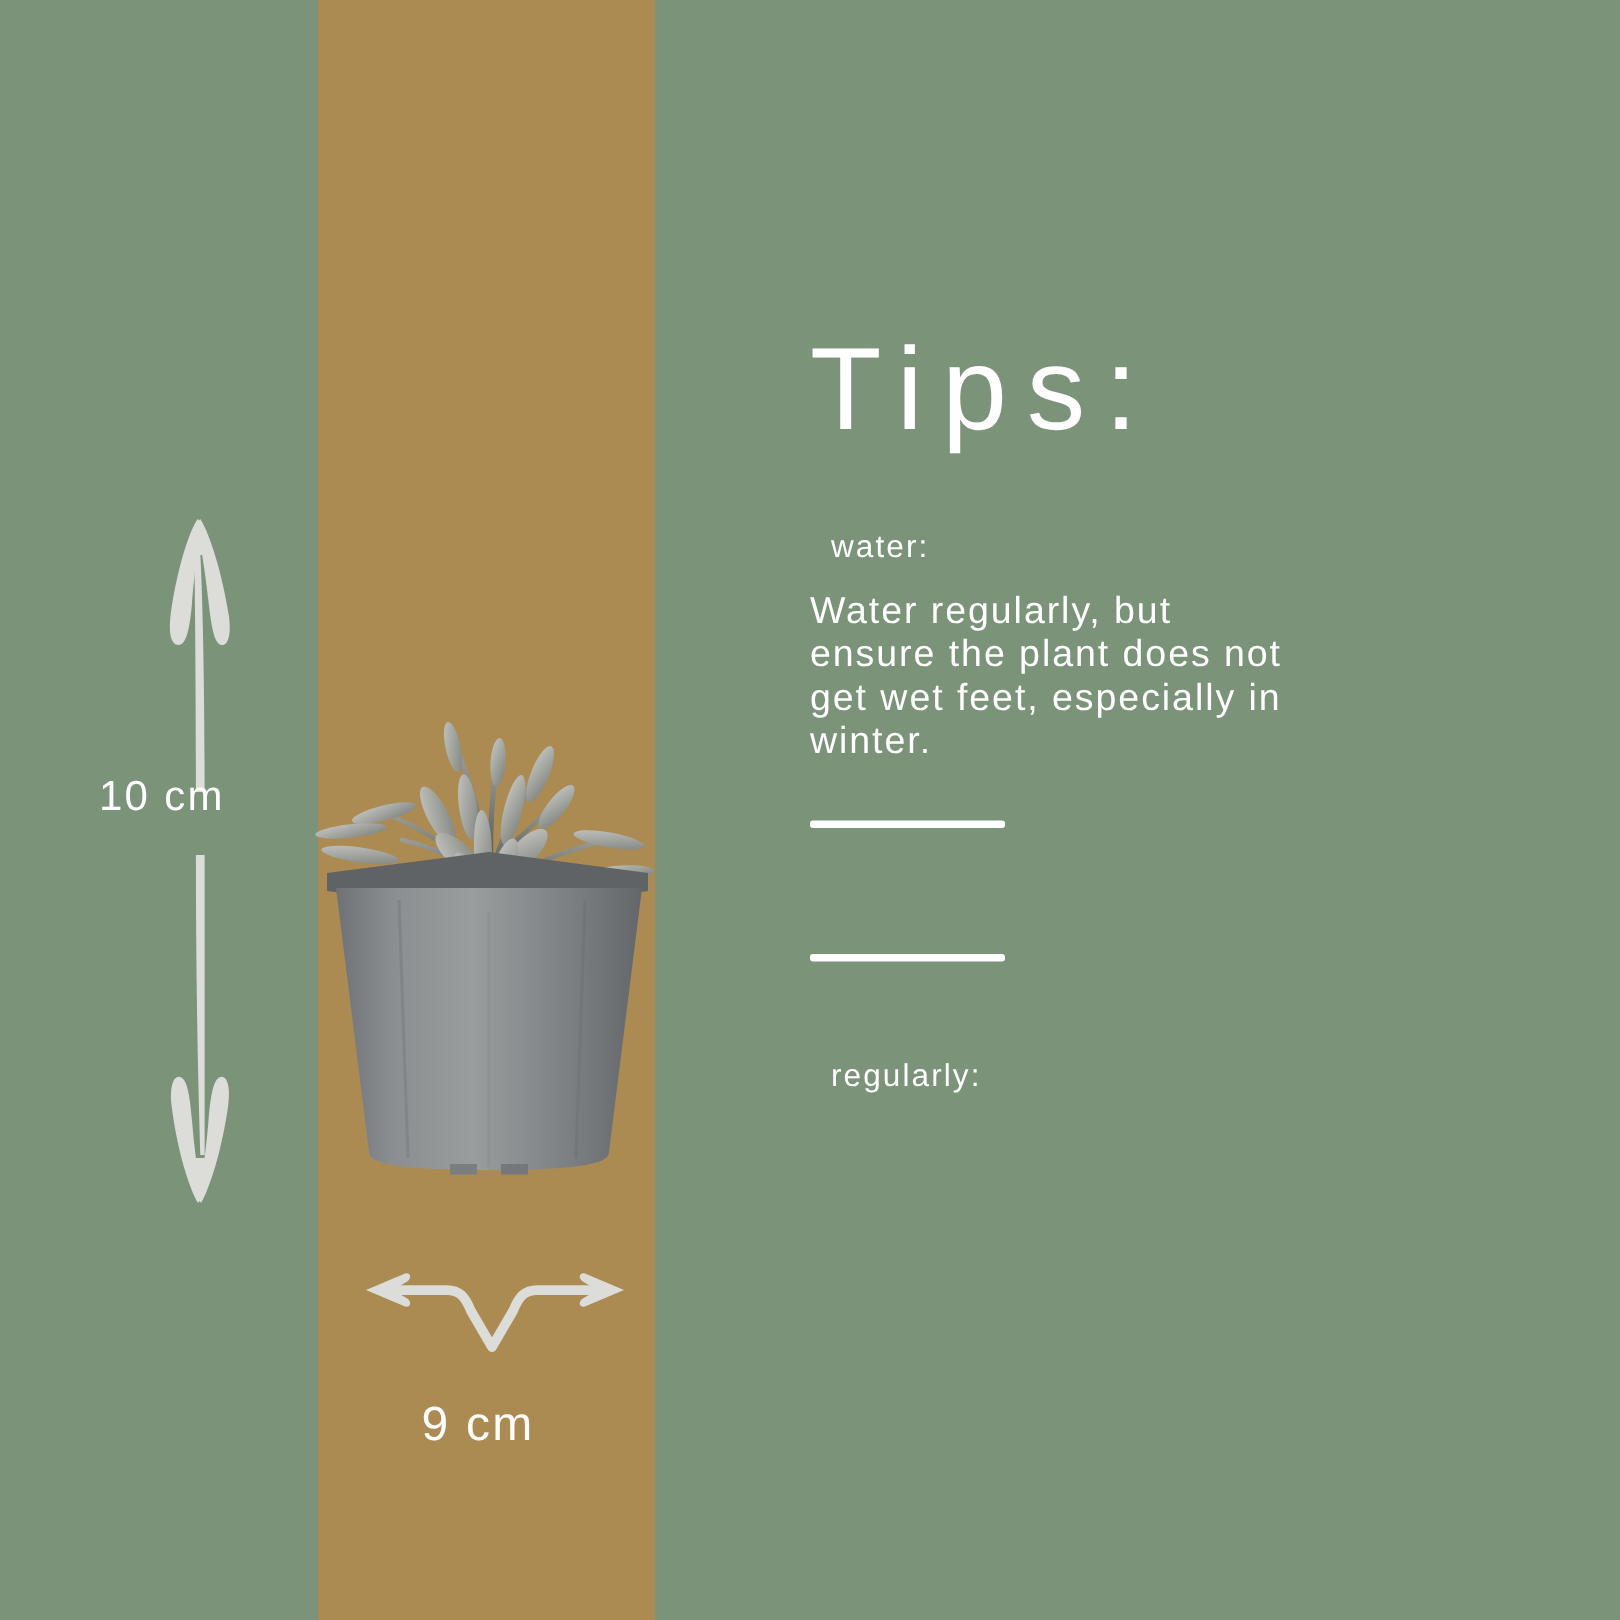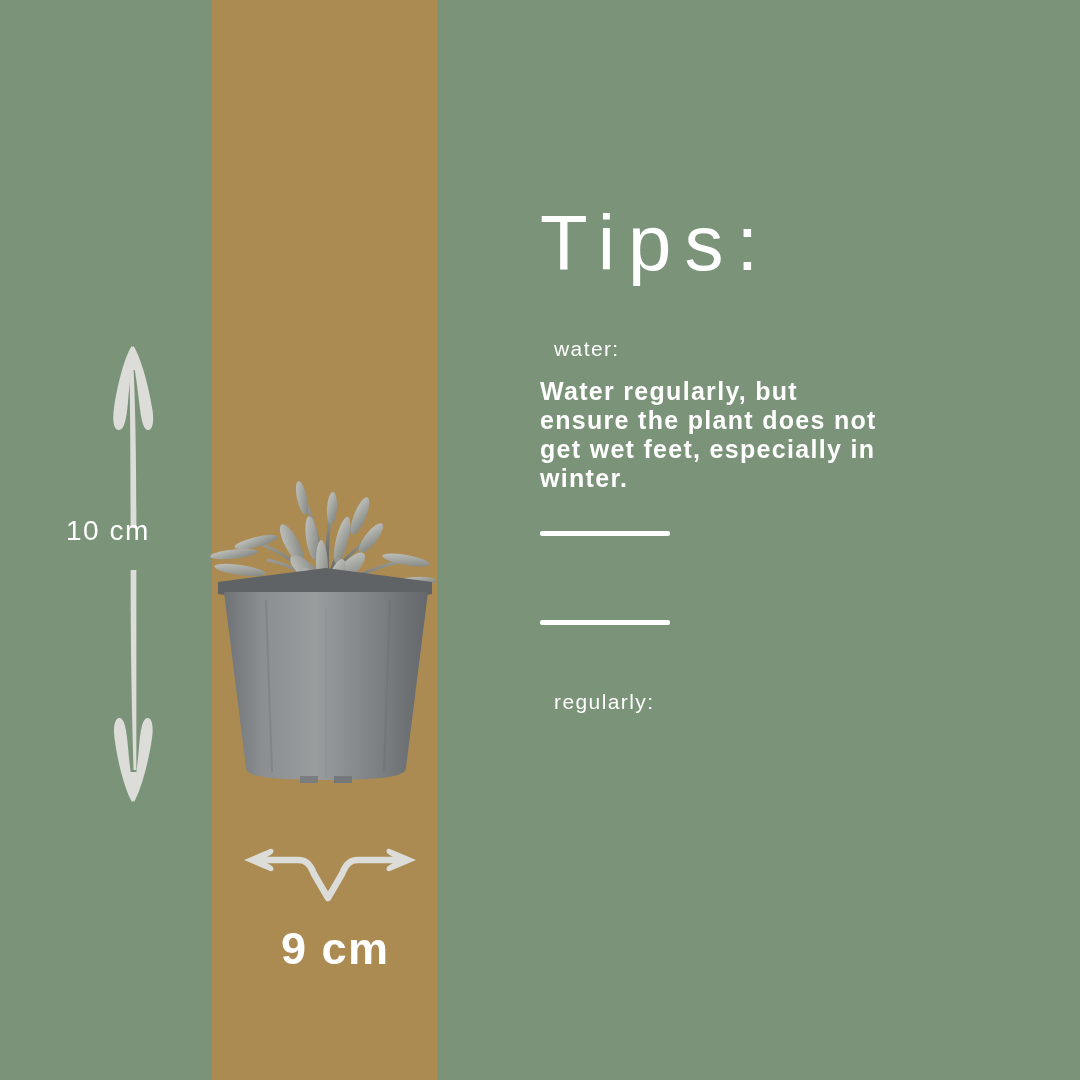--- a/index.html
+++ b/index.html
@@ -71,30 +71,29 @@
   }
   .dim-height {
     left: 66px;
     top: 504px;
     font-size: 28px;
     line-height: 54px;
   }
   .dim-width {
     left: 281px;
     top: 922px;
-    font-size: 45px;
+    font-size: 32px;
     line-height: 54px;
-    font-weight: bold;
   }
 
   
   .tips-panel {
     position: absolute;
     left: 540px;
-    top: 200px;
+    top: 216px;
     width: 480px;
   }
   .tips-heading {
     color: #ffffff;
     font-size: 78px;
     font-weight: 300;
     letter-spacing: 13px;
     line-height: 86px;
     margin: 0 0 48px 0;
   }
@@ -105,21 +104,21 @@
     color: #ffffff;
     font-size: 21px;
     font-weight: 400;
     letter-spacing: 1.4px;
     line-height: 29px;
     margin: 14px;
   }
   .tip-body {
     color: #ffffff;
     font-size: 25px;
-    font-weight: 700;
+    font-weight: 400;
     letter-spacing: 1.3px;
     line-height: 29px;
     margin: 0;
     white-space: pre-line;
   }
   .tip-divider {
     width: 130px;
     height: 5px;
     background: #ffffff;
     border-radius: 2px;

